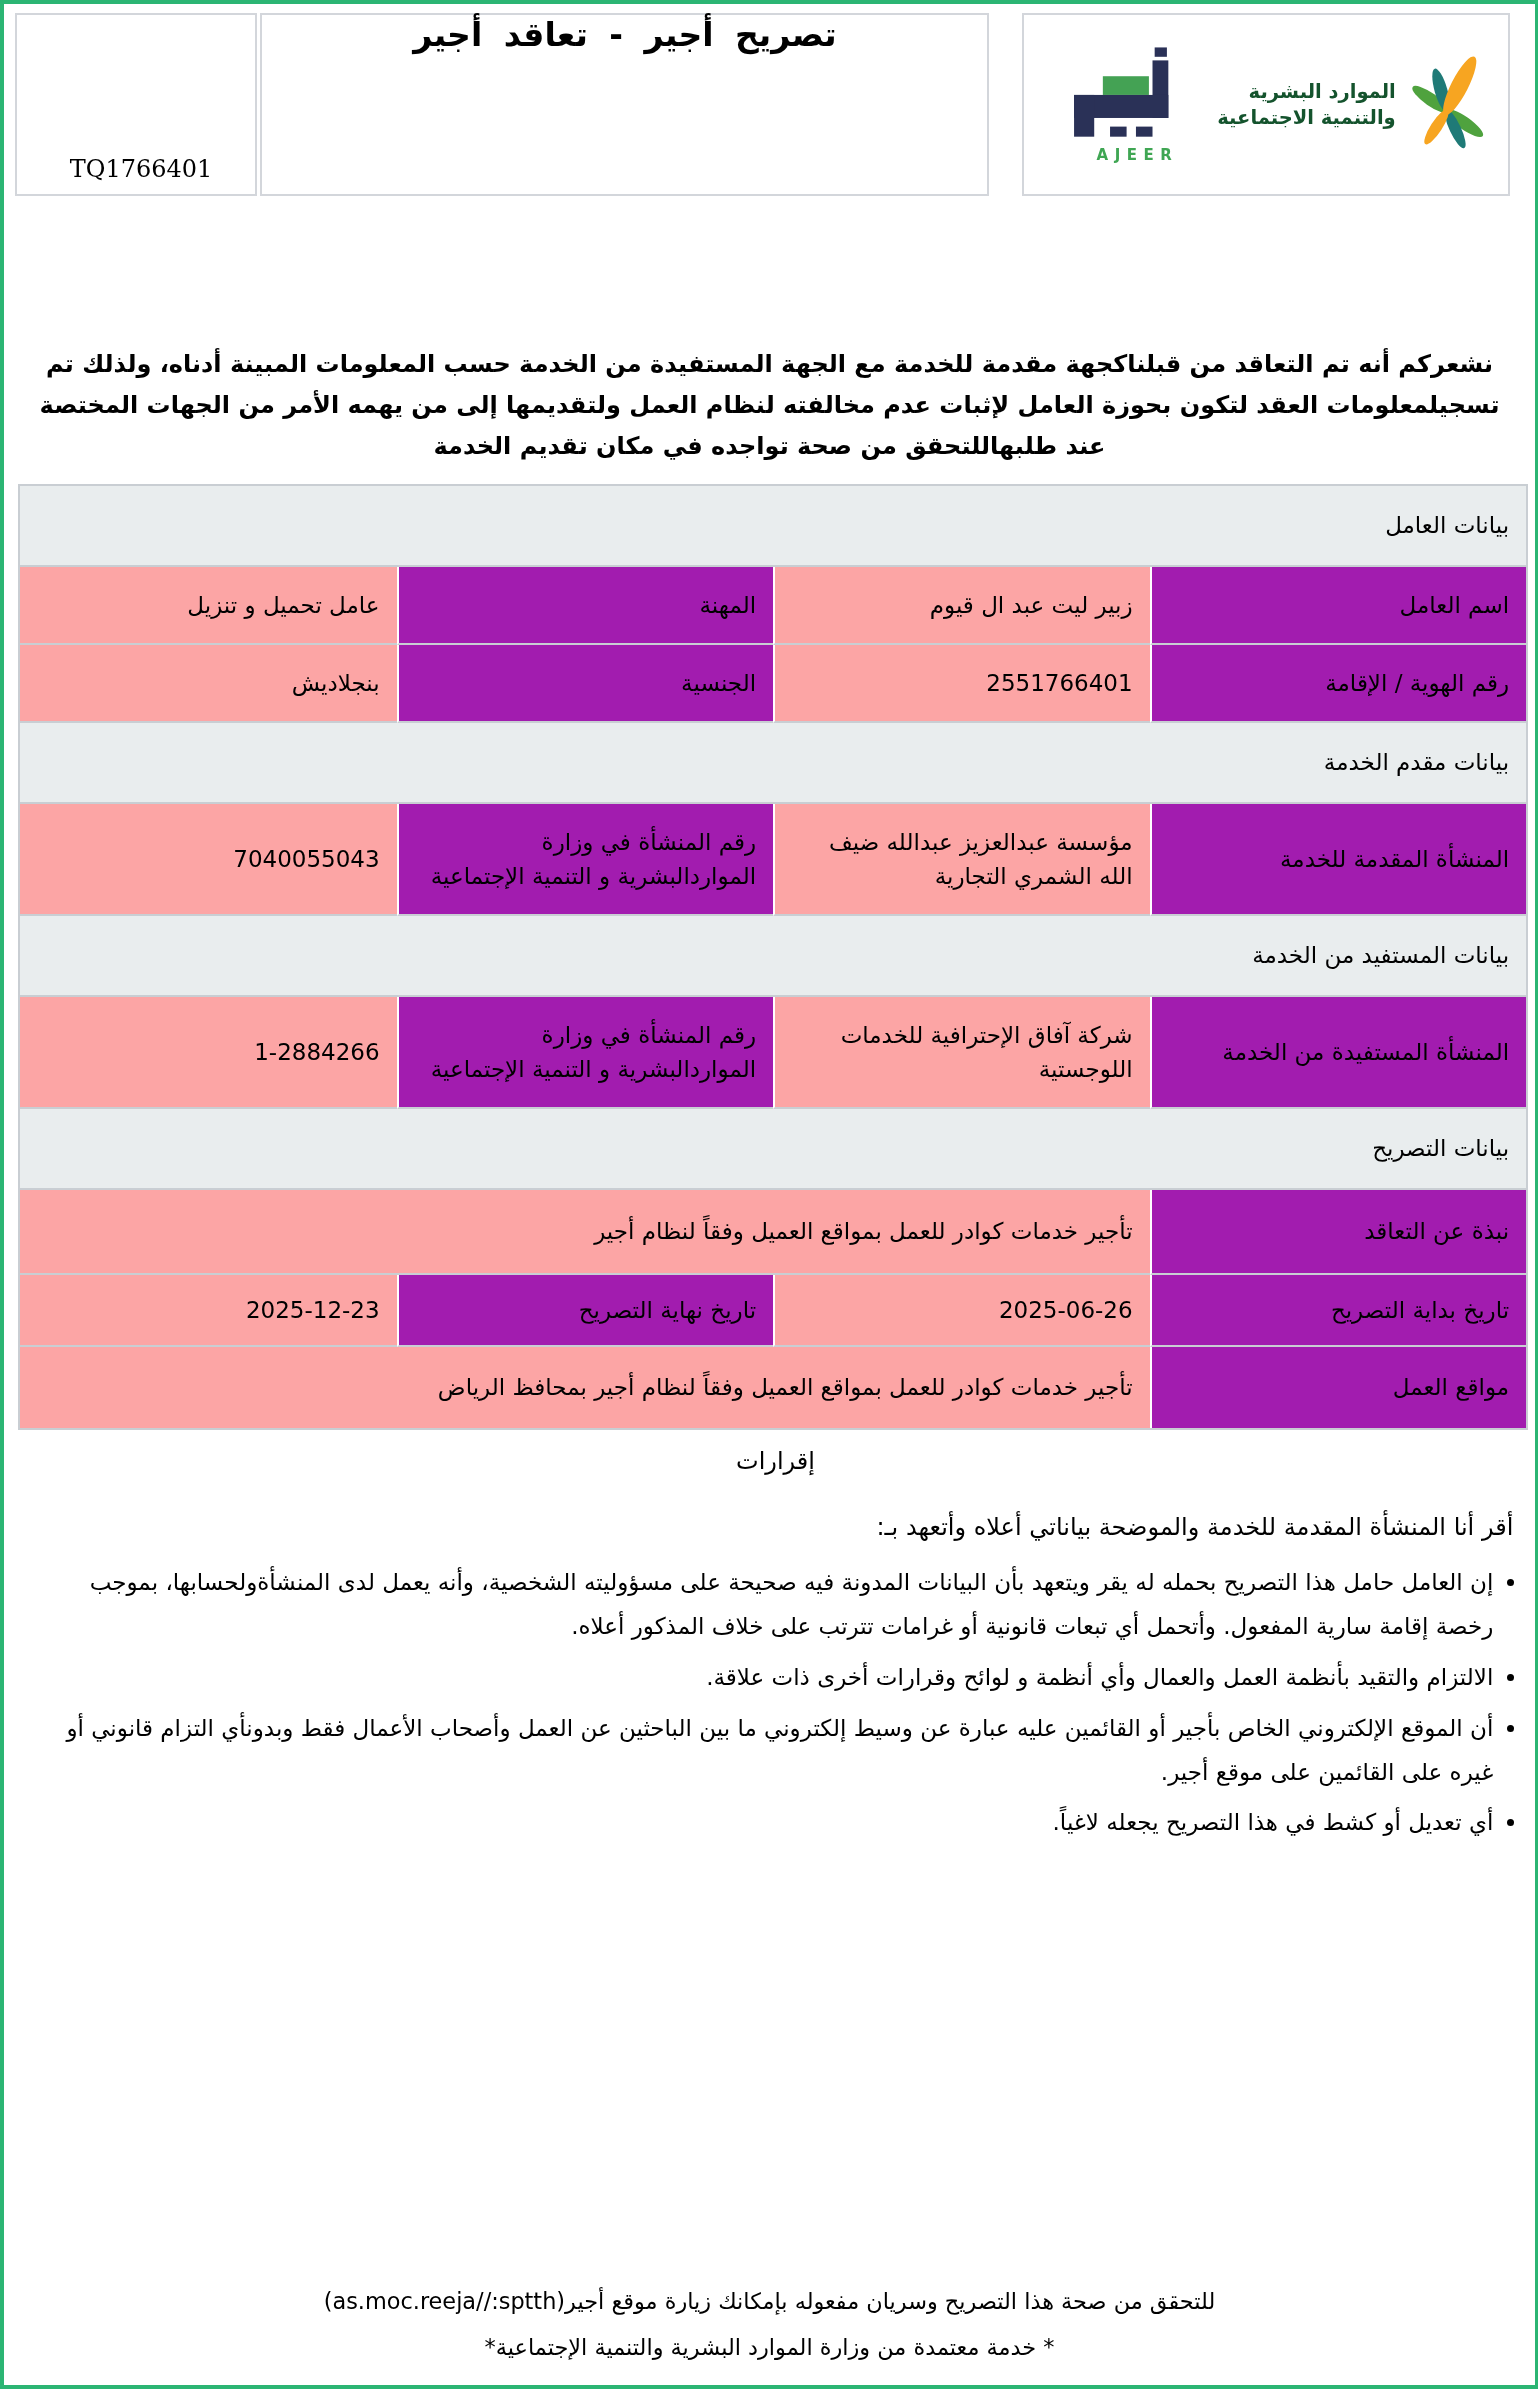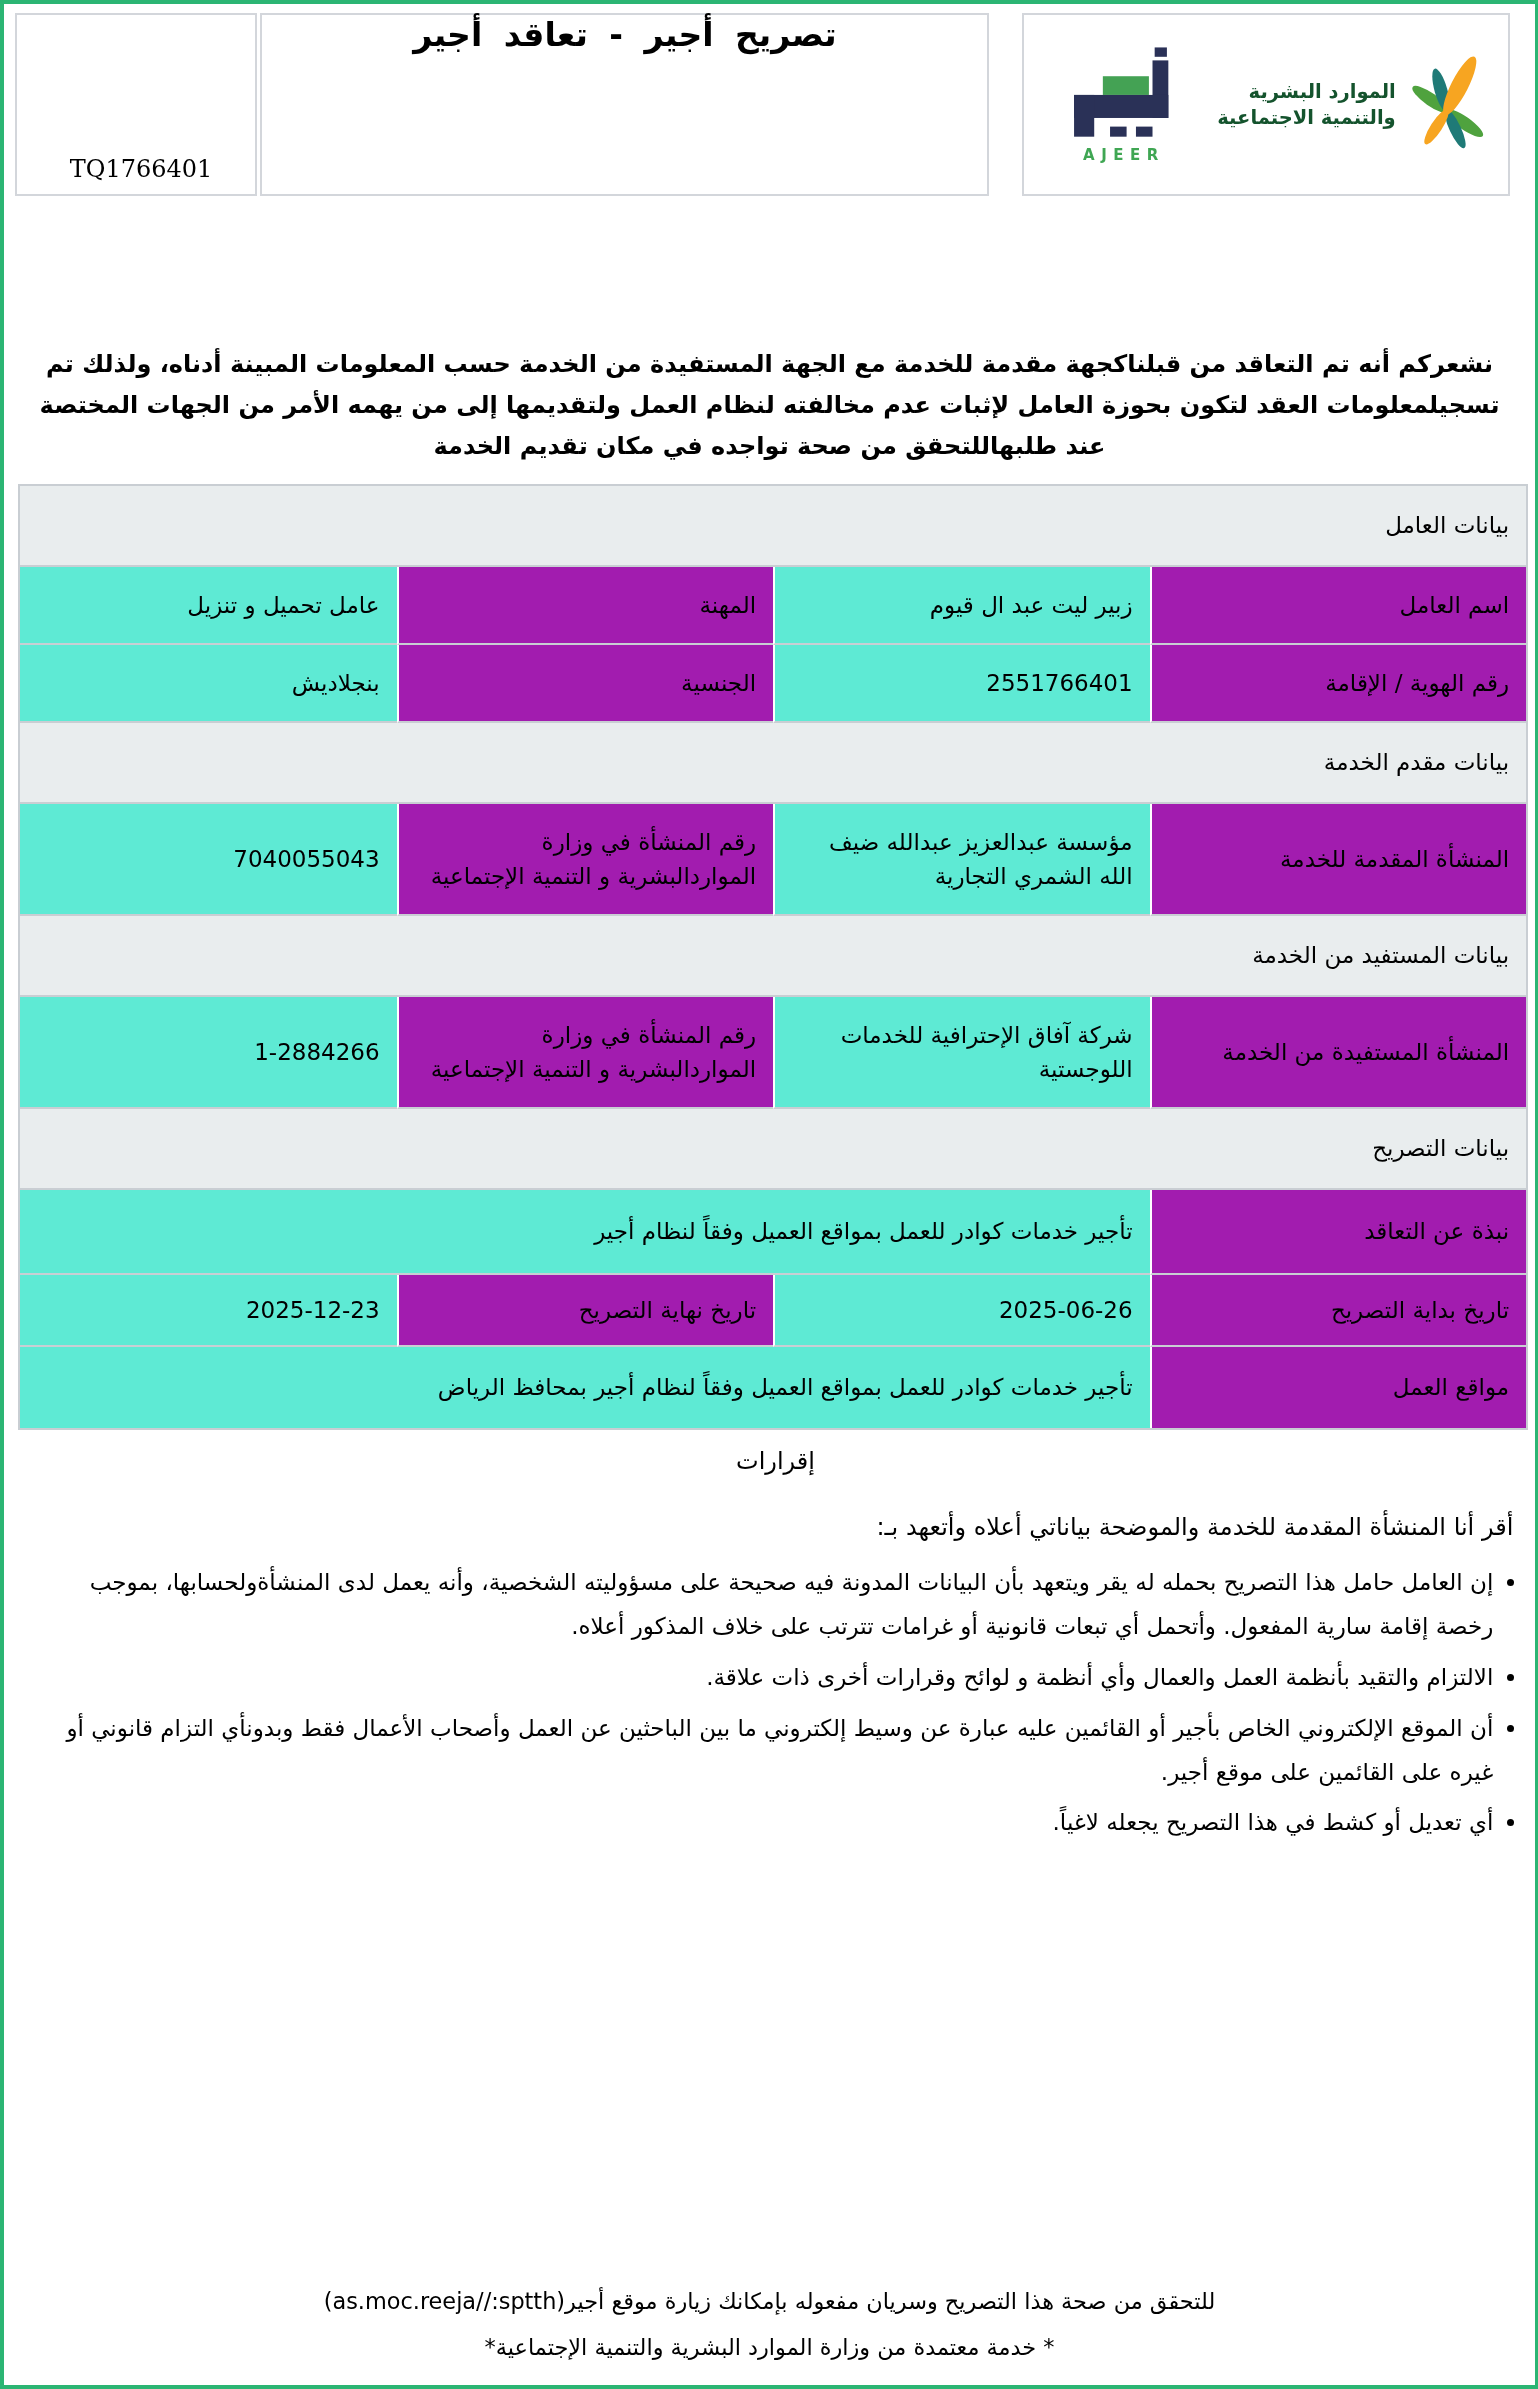--- a/index.html
+++ b/index.html
@@ -18,21 +18,21 @@
   .hbox{border:2.2px solid #d3d6db;background:#fff;box-sizing:border-box;height:183px;}
   .box-tq{width:242px;display:flex;align-items:flex-end;padding:0 0 11.6px 53px;}
   .tq-num{font-family:"DejaVu Serif",serif;font-size:24px;color:#000;}
   .box-title{width:729px;margin-left:3.6px;display:flex;align-items:flex-start;justify-content:center;}
   .doc-title{direction:rtl;font-size:33px;font-weight:bold;color:#000;word-spacing:10px;}
   .box-logos{width:488px;margin-left:32.5px;display:flex;direction:rtl;align-items:center;padding:0 13px;gap:10px;}
   
   .ministry{display:flex;direction:rtl;align-items:center;gap:7.2px;}
   .ministry-text{direction:rtl;text-align:right;color:#14532d;font-size:19.5px;font-weight:bold;line-height:1.35;}
   
-  .ajeer{margin-right:29px;display:flex;flex-direction:column;align-items:center;}
+  .ajeer{margin-right:29px;display:flex;flex-direction:column;align-items:flex-start;}
   .ajeer-caption{color:#3fa653;font-weight:bold;font-size:15px;letter-spacing:6.5px;margin:4.3px 0 0 1.4px;}
   
   .intro{
     direction:rtl;text-align:center;
     margin:148px 32px 0 32px;
     font-size:24px;font-weight:bold;line-height:1.7;color:#000;
   }
   
   table.permit{
     direction:rtl;
@@ -48,21 +48,21 @@
     padding:7.2px 17.3px;
     vertical-align:middle;
     line-height:1.5;
     text-align:right;
     word-wrap:break-word;
   }
   table.permit td:last-child{border-left:none;}
   table.permit tr:last-child td{border-bottom:none;}
   td.sec{background:#e9edee;text-align:center;border-left:none;}
   td.lbl{background:#a21caf;}
-  td.val{background:#5eead4;}
+  td.val{background:#fca5a5;}
   tr.h-sec{height:81px;}
   tr.h-std{height:78px;}
   tr.h-tall{height:112px;}
   tr.h-brief{height:85px;}
   tr.h-date{height:72px;}
   tr.h-loc{height:81px;}
   
   .decl-heading{ text-align:center;font-size:24px;margin-top:17.3px;color:#000;padding-left:12px;}
   .decl-intro{direction:rtl;text-align:right;margin:38px 21.7px 0 29px;font-size:24px;color:#000;}
   ul.decl-list{direction:rtl;margin:20px 8.7px 0 29px;padding:0 33px 0 0;font-size:23px;line-height:1.9;color:#000;}

